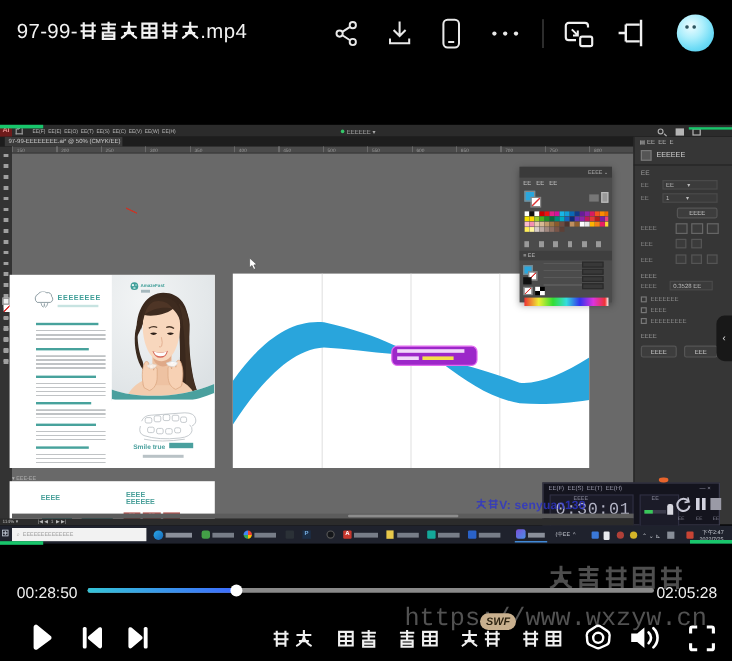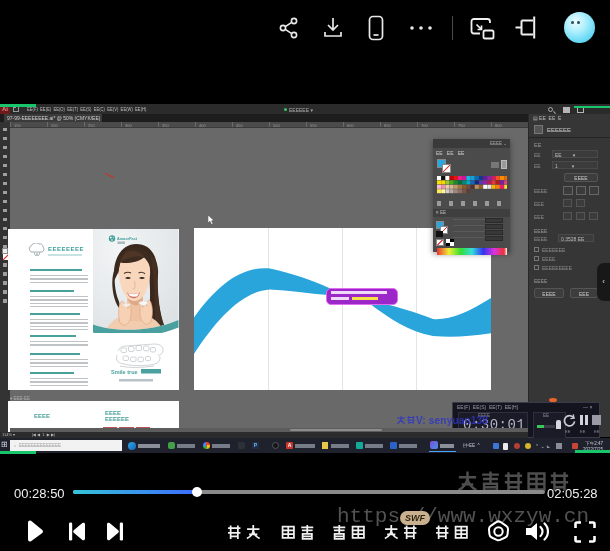--- a/index.html
+++ b/index.html
@@ -27,20 +27,35 @@
           </g>
         </symbol>
 <symbol id="g4" viewBox="0 0 16 16">
           <g stroke="currentColor" stroke-width="1.7" fill="none">
             <path d="M2.5,2.5 H13.5 V13.5 H2.5 Z M2.5,6.2 H13.5 M2.5,9.8 H13.5 M8,2.5 V13.5"></path>
           </g>
         </symbol>
 </defs>
 </svg>
 
+<div class="abs" style="left:14px;top:17px;color:#f2f2f2;font-size:17px;letter-spacing:.3px">
+97-99-<svg class="zh" width="17" height="17" color="#f2f2f2">
+        <use href="#g2"></use>
+      </svg><svg class="zh" width="17" height="17" color="#f2f2f2">
+        <use href="#g1"></use>
+      </svg><svg class="zh" width="17" height="17" color="#f2f2f2">
+        <use href="#g3"></use>
+      </svg><svg class="zh" width="17" height="17" color="#f2f2f2">
+        <use href="#g4"></use>
+      </svg><svg class="zh" width="17" height="17" color="#f2f2f2">
+        <use href="#g2"></use>
+      </svg><svg class="zh" width="17" height="17" color="#f2f2f2">
+        <use href="#g3"></use>
+      </svg>.mp4
+</div>
 
 <svg class="abs" style="left:279px;top:17px" width="20" height="22" viewBox="0 0 20 22" fill="none" stroke="#e8e8e8" stroke-width="1.6">
 <circle cx="4" cy="11" r="2.6"></circle>
       <circle cx="15" cy="4" r="2.6"></circle>
       <circle cx="15" cy="18" r="2.6"></circle>
       <path d="M6.3,9.6 L12.7,5.4 M6.3,12.4 L12.7,16.6"></path>
     </svg>
 
 <svg class="abs" style="left:323px;top:17px" width="20" height="22" viewBox="0 0 20 22" fill="none" stroke="#e8e8e8" stroke-width="1.7">
 <path d="M10,1 V12 M5,8 L10,13 L15,8 M2,15 V19 H18 V15"></path>

